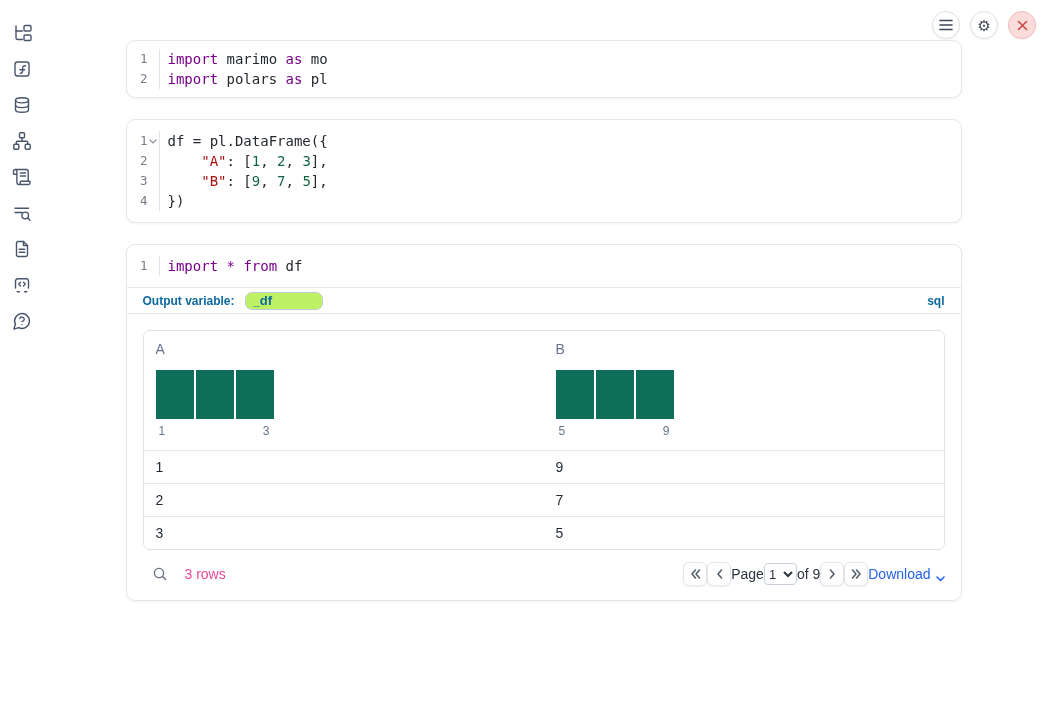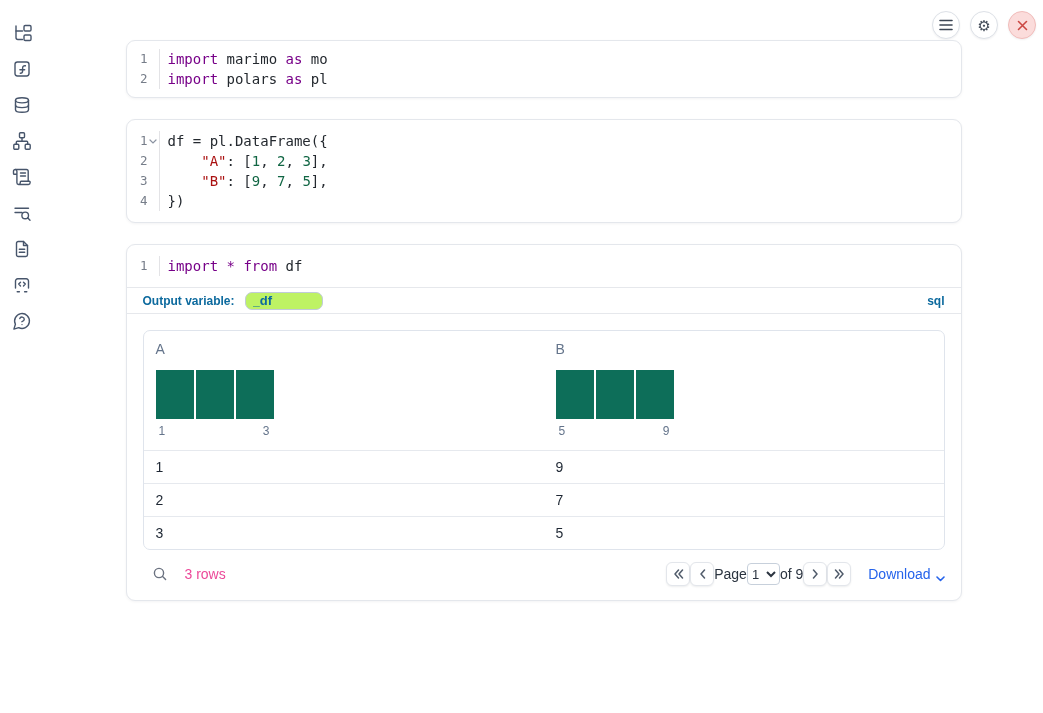--- a/index.html
+++ b/index.html
@@ -58,21 +58,21 @@
 
   
   .tfoot { display:flex; align-items:center; padding:12px 16px 14px; }
   .search-wrap { margin-left:9px; display:flex; align-items:center; cursor:pointer; }
   .rowcount { margin-left:17px; font-size:14px; color:#ec4899; }
   .pager { margin-left:auto; display:flex; align-items:center; }
   .pg-btn { width:24px; height:24px; border:1px solid #e3e6eb; border-radius:6px; background:#fff; box-shadow:0 1px 2px rgba(16,24,40,.08); display:flex; align-items:center; justify-content:center; cursor:pointer; }
   .pg-btn svg { stroke:#515c6b; stroke-width:1.5; fill:none; stroke-linecap:round; stroke-linejoin:round; }
   .pg-text { font-size:14px; color:#2b3440; }
   .pg-select { height:22px; min-width:33px; border:1px solid #c7d0db; border-radius:4px; background:#fff; font-size:13px; color:#2b3440; font-family:"Liberation Sans",sans-serif; }
-  .download { margin-left:17px; display:flex; align-items:flex-end; gap:5px; background:none; border:none; cursor:pointer; font-size:14px; color:var(--link); font-family:"Liberation Sans",sans-serif; }
+  .download { display:flex; align-items:flex-end; gap:5px; background:none; border:none; cursor:pointer; font-size:14px; color:var(--link); font-family:"Liberation Sans",sans-serif; }
   .download svg { stroke:var(--link); stroke-width:1.6; fill:none; stroke-linecap:round; stroke-linejoin:round; }
 </style>
 </head>
 <body>
 
 <div class="app">
 
   <aside class="sidebar">
       <button class="sb-btn">
         <svg viewBox="0 0 20 20">

